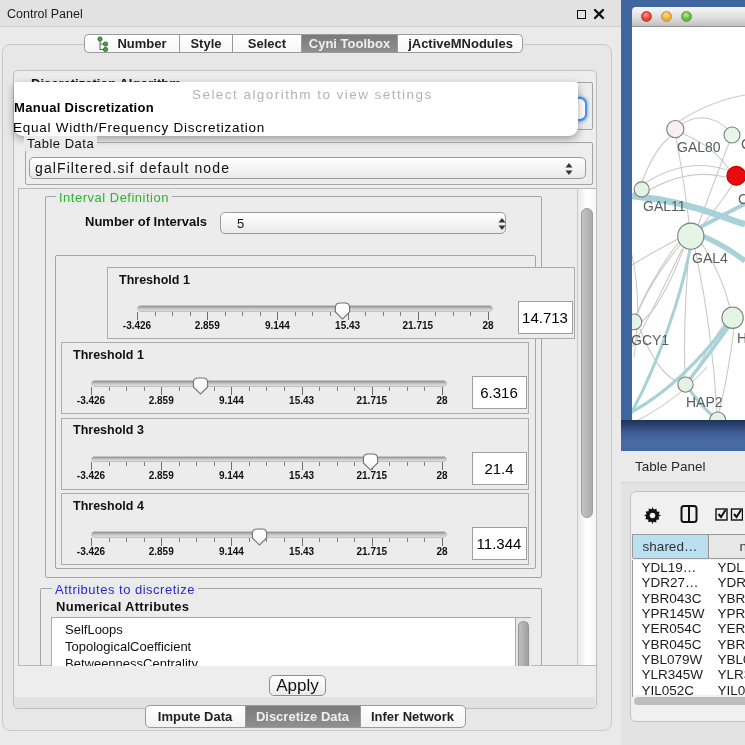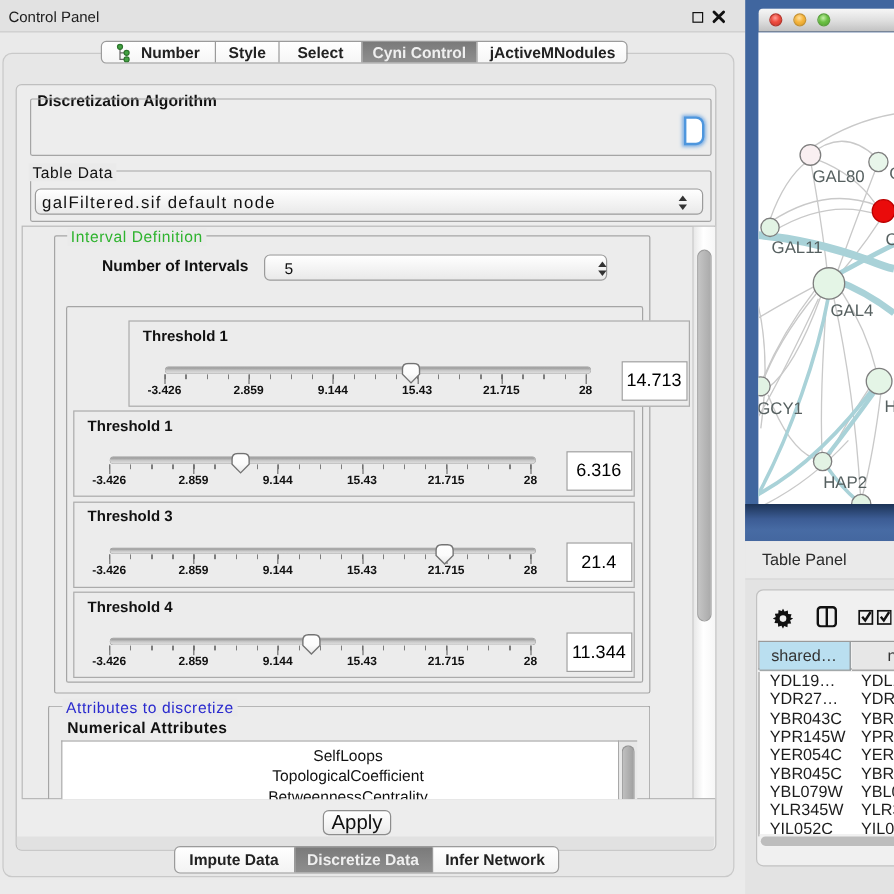--- a/index.html
+++ b/index.html
@@ -53,21 +53,21 @@
 .track{position:absolute;left:30px;top:38px;width:354px;height:4.5px;border-radius:2.5px;background:linear-gradient(#8f8f8f,#c9c9c9 55%,#dedede);box-shadow:0 0 0 0.5px #979797;}
 .ticks{position:absolute;left:29px;top:43.5px;width:352px;height:4px;background:repeating-linear-gradient(90deg,#7d7d7d 0 1px,transparent 1px 17.55px);}
 .mtick{position:absolute;top:43.5px;width:1px;height:8px;background:#6e6e6e;}
 .tlab{position:absolute;top:51.5px;font-size:10px;font-weight:bold;color:#111;transform:translateX(-50%);}
 .thumb{position:absolute;top:34px;width:17px;height:18px;}
 .vbox{position:absolute;left:409.5px;top:33px;width:55px;height:33px;background:#fff;border:1px solid #9e9e9e;font-size:15px;color:#000;text-align:center;line-height:31px;}
 
 #gat{left:40px;top:588px;width:502px;height:78px;border-bottom:none;border-radius:2px 2px 0 0;}
 #gat-title{left:52px;top:582px;background:#eaeaea;padding:0 3px;color:#2a2ace;}
 #numattr{left:56px;top:599px;font-size:13px;font-weight:bold;color:#111;letter-spacing:0.3px;}
-#alist{left:51px;top:617px;width:465px;height:49px;background:#fff;border:1px solid #a9a9a9;border-bottom:none;font-size:13px;color:#111;overflow:hidden;padding-top:3px;text-align:center;}
+#alist{left:51px;top:617px;width:465px;height:49px;background:#fff;border:1px solid #a9a9a9;border-bottom:none;font-size:13px;color:#111;overflow:hidden;padding-top:3px;}
 #alist div{padding-left:13px;height:17px;line-height:17px;}
 #altrack{left:516px;top:617px;width:15px;height:49px;background:#e8e8e8;border-top:1px solid #a9a9a9;}
 #alsb{left:518px;top:621px;width:11px;height:45px;background:linear-gradient(90deg,#c0c0c0,#a0a0a0);border-radius:5.5px 5.5px 0 0;border:1px solid #949494;border-bottom:none;}
 
 #applybtn{left:269px;top:675px;width:57px;height:21px;background:linear-gradient(#ffffff,#f4f4f4 60%,#e9e9e9);border:1px solid #8d8d8d;border-radius:5px;font-size:17px;color:#111;text-align:center;line-height:19px;}
 
 #btabs{left:144.5px;top:705px;width:321px;height:23px;background:linear-gradient(#ffffff,#f3f3f3);border:1px solid #9b9b9b;border-radius:5px;font-size:13px;font-weight:bold;color:#222;z-index:5;}
 #btabs .seg{position:absolute;top:0;height:21px;line-height:21px;text-align:center;border-right:1px solid #9a9a9a;}
 #btabs .dark{background:linear-gradient(#7a7a7a,#8f8f8f);color:#efefef;}
 #bottomstrip{left:0;top:733px;width:621px;height:12px;background:#ebebeb;}
@@ -106,29 +106,34 @@
     <div class="seg" style="left:0;width:95px;">
       <svg width="14" height="16" viewBox="0 0 14 16" style="position:absolute;left:10px;top:1px;">
         <path d="M5 3 V14 M5 8 H10.5 M5 13.5 H10.5" fill="none" stroke="#666" stroke-width="1"></path>
         <circle cx="5" cy="3" r="2.1" fill="#43a343" stroke="#2c742c"></circle>
         <circle cx="10.5" cy="8" r="2.1" fill="#43a343" stroke="#2c742c"></circle>
         <circle cx="10.5" cy="13.5" r="2.1" fill="#43a343" stroke="#2c742c"></circle>
       </svg>
       <span style="padding-left:20px;">Number</span></div>
     <div class="seg" style="left:95px;width:53px;">Style</div>
     <div class="seg" style="left:148px;width:69px;">Select</div>
-    <div class="seg dark" style="left:217px;width:96px;">Cyni Control</div>
+    <div class="seg dark" style="left:217px;width:96px;">Cyni Toolbox</div>
     <div class="seg" style="left:313px;width:125px;border-right:none;">jActiveMNodules</div>
   </div>
   <div id="outerp" class="abs"></div>
   <div id="innerp" class="abs"></div>
   <div id="tabstrip" class="abs"></div>
   <div class="abs" style="left:31px;top:76px;font-size:13px;font-weight:bold;color:#111;">Discretization Algorithm</div>
   <div id="dag" class="abs"></div>
   <div id="dagcombo" class="abs"></div>
+  <div id="popup" class="abs">
+    <div class="i1">Select algorithm to view settings</div>
+    <div class="i2">Manual Discretization</div>
+    <div class="i3">Equal Width/Frequency Discretization</div>
+  </div>
   <div id="tdg" class="group abs"></div>
   <div id="tdg-title" class="gtitle abs">Table Data</div>
   <div id="tdcombo" class="combo abs">
       <span style="position:absolute;left:5px;top:2px;font-size:14px;letter-spacing:1.1px;">galFiltered.sif default node</span>
     <svg class="ar" style="left:534px;top:4px;" width="9" height="14" viewBox="0 0 9 14">
         <path d="M4.5 1 L8 5.5 L1 5.5 Z" fill="#333"></path>
         <path d="M4.5 13 L8 8.5 L1 8.5 Z" fill="#333"></path>
       </svg>
   </div>
   <div id="spane" class="abs"></div>

